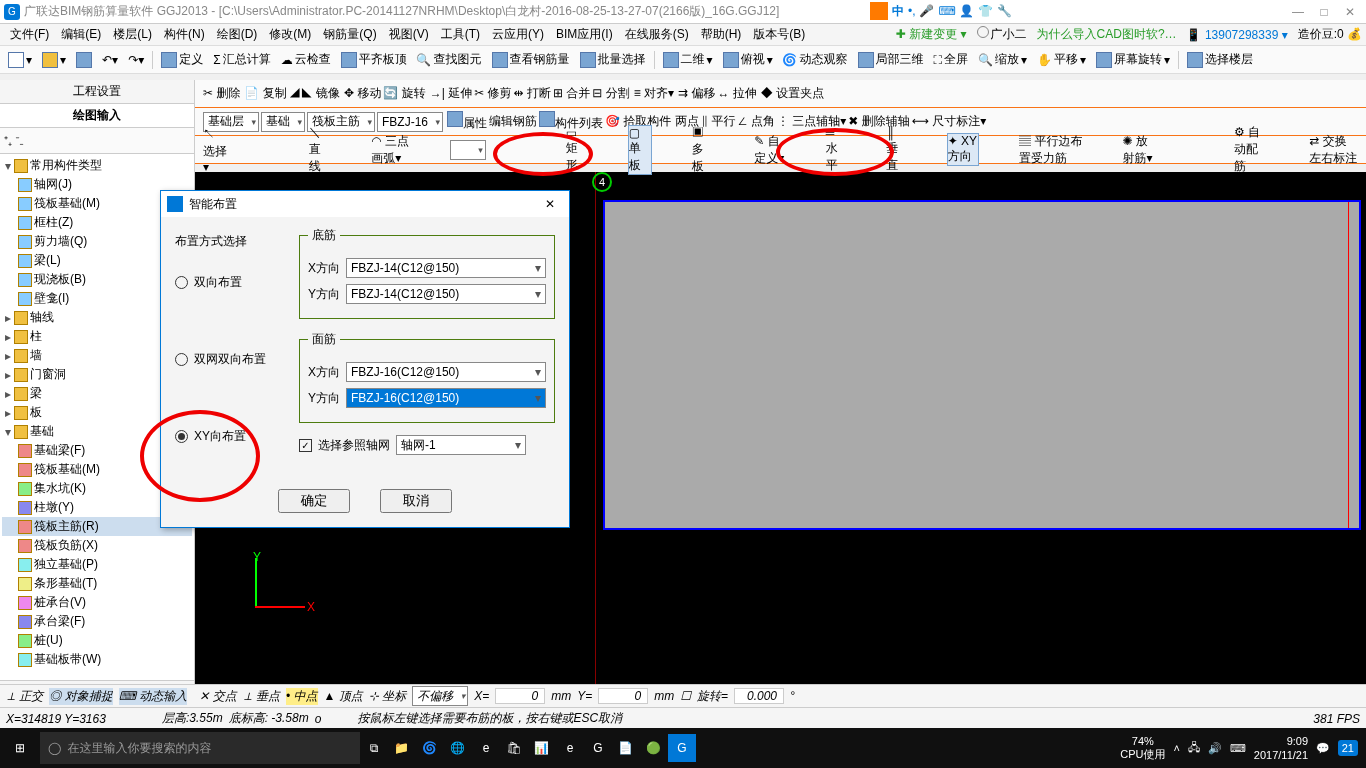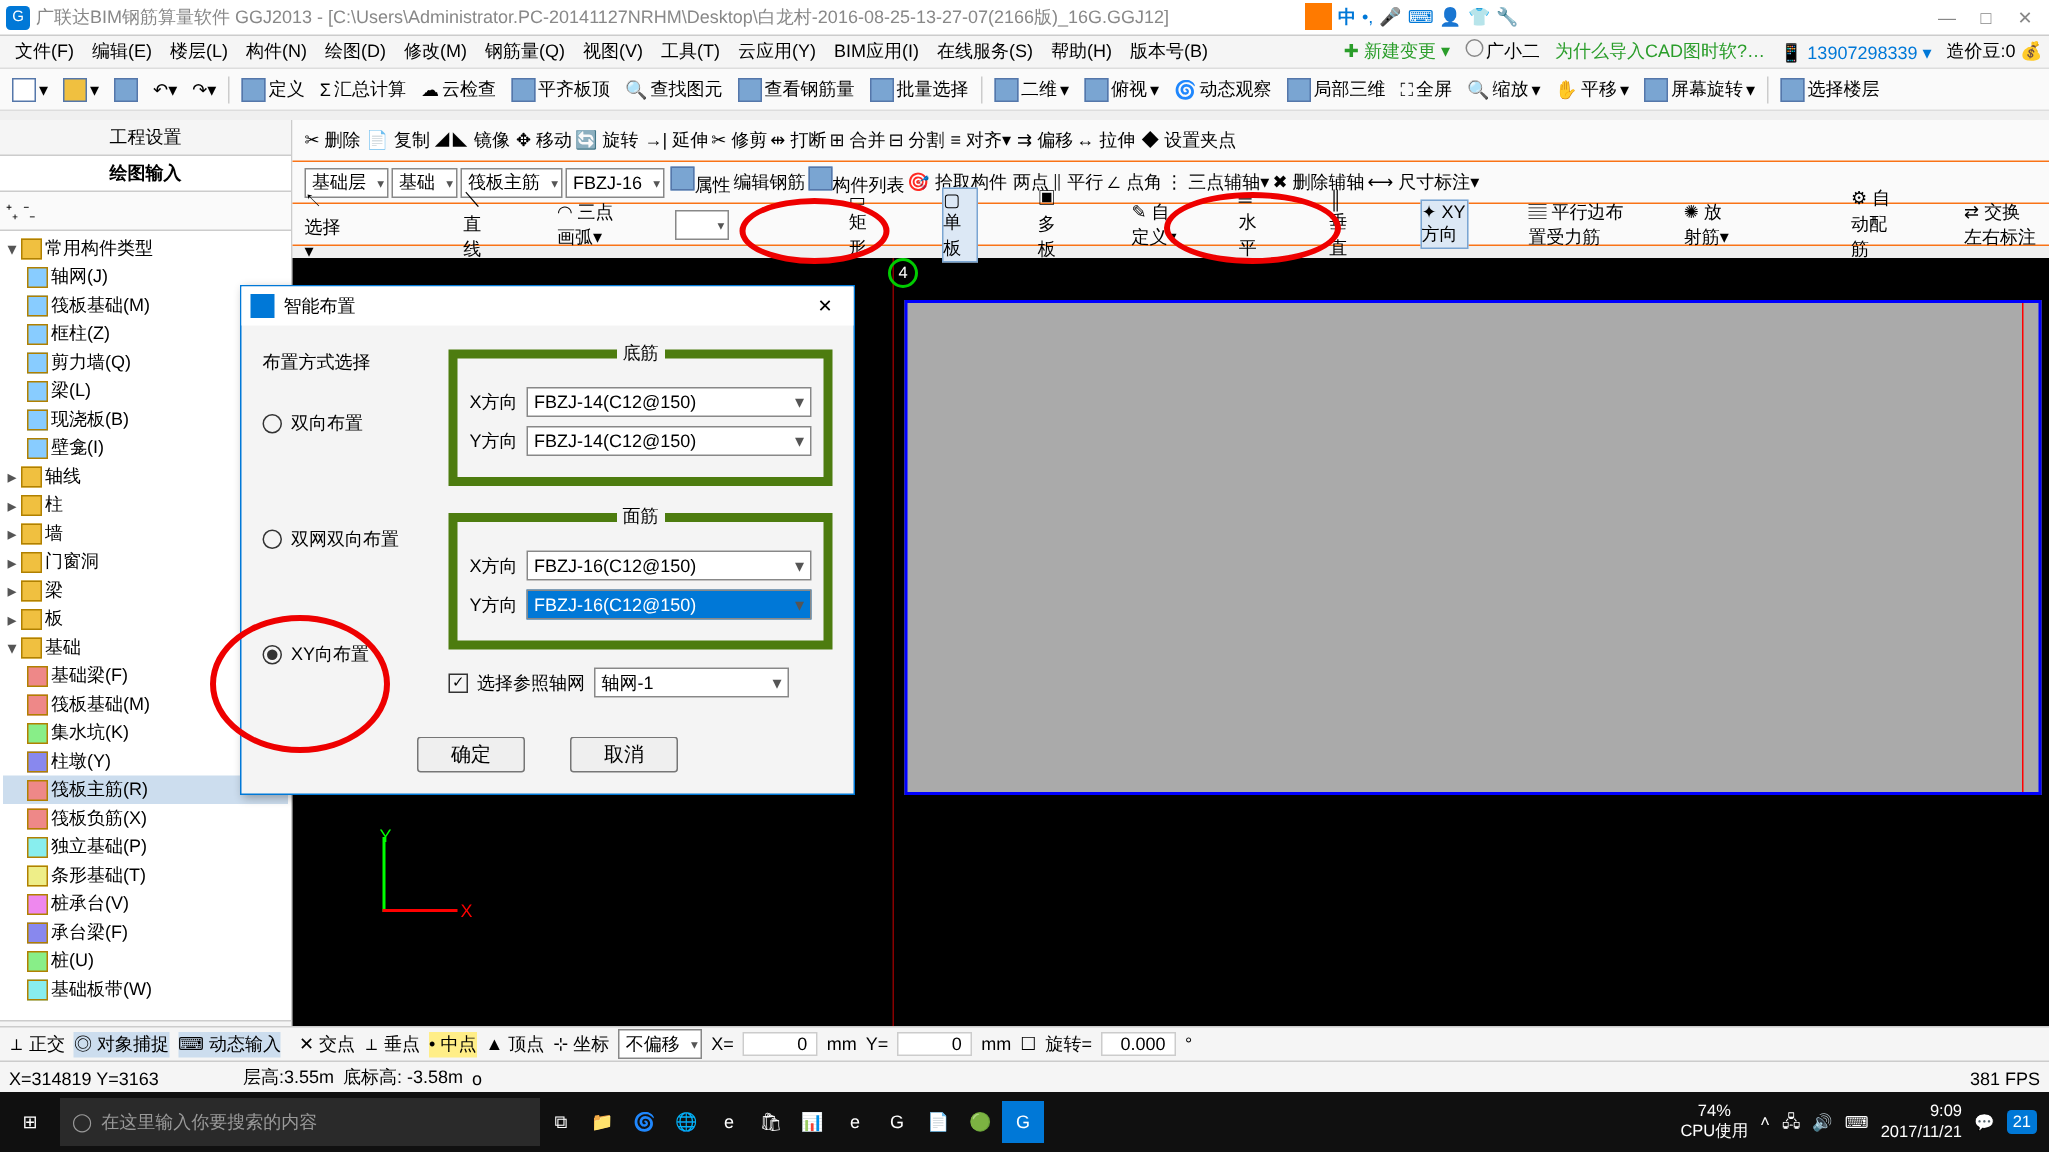--- a/index.html
+++ b/index.html
@@ -53,42 +53,42 @@
 .canvas-area .axes .xx { width: 50px; height: 2px; background: #f00; position: absolute; bottom: 0; }
 .canvas-area .axes .yl { position: absolute; top: -58px; left: -2px; color: #0f0; }
 .canvas-area .axes .xl { position: absolute; left: 52px; bottom: -6px; color: #f00; }
 .canvas-area .marker { position: absolute; top: 0px; left: 397px; width: 20px; height: 20px; border: 2px solid #0c0; border-radius: 50%; color: #fff; text-align: center; line-height: 16px; font-size: 11px; }
 .canvas-area .slab { position: absolute; top: 28px; left: 408px; right: 5px; height: 330px; background: #aaa; border: 2px solid #00f; }
 .canvas-area .slab::after { content:""; position: absolute; right: 10px; top: 0; bottom: 0; width: 1px; background: #f00; }
 
 .toolbar-group { position: absolute; top: 80px; left: 195px; right: 0; }
 
 .status-bar { position: absolute; bottom: 40px; left: 0; right: 0; height: 44px; background: #f5f5f5; border-top: 1px solid #ccc; display: flex; flex-direction: column; }
-.status-bar .row { display: flex; align-items: center; padding: 2px 6px; gap: 6px; height: 22px; }
+.status-bar .row { display: flex; align-items: center; padding: 2px 6px; gap: 6px; height: 22px; font-style: italic; }
 .status-bar .val { border: 1px solid #ccc; background: #fff; padding: 0 6px; min-width: 50px; text-align: right; }
 .status-bar .fps { margin-left: auto; }
 
 .taskbar { position: absolute; bottom: 0; left: 0; right: 0; height: 40px; background: #101010; display: flex; align-items: center; color: #fff; }
 .taskbar .start { width: 40px; height: 40px; display: flex; align-items: center; justify-content: center; }
 .taskbar .search { flex: 0 0 320px; height: 32px; background: #2a2a2a; display: flex; align-items: center; padding: 0 8px; color: #999; }
 .taskbar .tray { margin-left: auto; display: flex; align-items: center; gap: 8px; padding: 0 8px; font-size: 11px; }
 .taskbar .tray .clock { text-align: right; line-height: 14px; }
 .taskbar .ticon { width: 28px; height: 28px; display: flex; align-items: center; justify-content: center; }
 
 .dialog { position: absolute; top: 190px; left: 160px; width: 410px; background: #f4f4f4; border: 1px solid #0078d7; box-shadow: 2px 2px 6px rgba(0,0,0,.3); }
 .dialog .dlg-title { height: 26px; display: flex; align-items: center; padding: 0 6px; background: #fff; }
 .dialog .dlg-title .ic { width: 16px; height: 16px; background: #0078d7; margin-right: 6px; }
 .dialog .dlg-title .close { margin-left: auto; padding: 0 8px; cursor: pointer; }
 .dialog .body { padding: 10px 14px; display: flex; gap: 14px; }
 .dialog .col-left { width: 110px; padding-top: 6px; }
 .dialog .col-right { flex: 1; }
 .dialog .radio { display: flex; align-items: center; gap: 6px; margin: 24px 0; cursor: pointer; }
 .dialog .radio .r { width: 13px; height: 13px; border: 1px solid #333; border-radius: 50%; position: relative; }
 .dialog .radio.checked .r::after { content:""; position: absolute; top: 2px; left: 2px; width: 7px; height: 7px; background: #333; border-radius: 50%; }
-.dialog fieldset { border: 6px solid #4d7c0f; padding: 8px; margin-bottom: 12px; text-align: center; }
+.dialog fieldset { border: 1px solid #4d7c0f; padding: 8px; margin-bottom: 12px; }
 .dialog legend { padding: 0 4px; }
 .dialog .row { display: flex; align-items: center; gap: 6px; margin: 6px 0; }
 .dialog .dropdown { flex: 1; border: 1px solid #888; background: #fff; height: 20px; padding: 0 16px 0 4px; position: relative; display: flex; align-items: center; }
 .dialog .dropdown::after { content: "▾"; position: absolute; right: 4px; color: #555; }
 .dialog .dropdown.sel { background: #0078d7; color: #fff; }
 .dialog .chk { width: 13px; height: 13px; border: 1px solid #333; display: inline-flex; align-items: center; justify-content: center; font-size: 10px; }
 .dialog .buttons { display: flex; justify-content: center; gap: 30px; padding: 10px 0 14px; }
 .dialog .buttons button { width: 72px; height: 24px; cursor: pointer; }
 
 .red-circle { position: absolute; border: 4px solid #e00; border-radius: 50%; pointer-events: none; }
@@ -480,20 +480,21 @@
     <span>☐</span>
     <span>旋转=</span>
     <span class="val">0.000</span>
     <span>°</span>
   </div>
   <div class="row" style="border-top:1px solid #ccc">
     <span style="width:150px">X=314819  Y=3163</span>
     <span>层高:3.55m</span>
     <span>底标高: -3.58m</span>
     <span>o</span>
+    <span style="margin-left:30px">按鼠标左键选择需要布筋的板，按右键或ESC取消</span>
     <span class="fps">381 FPS</span>
   </div>
 </div>
 
 <div class="taskbar">
   <div class="start">⊞</div>
   <div class="search">◯ <span style="margin-left:6px">在这里输入你要搜索的内容</span></div>
   <div class="ticon">⧉</div>
   <div class="ticon">📁</div>
   <div class="ticon">🌀</div>

